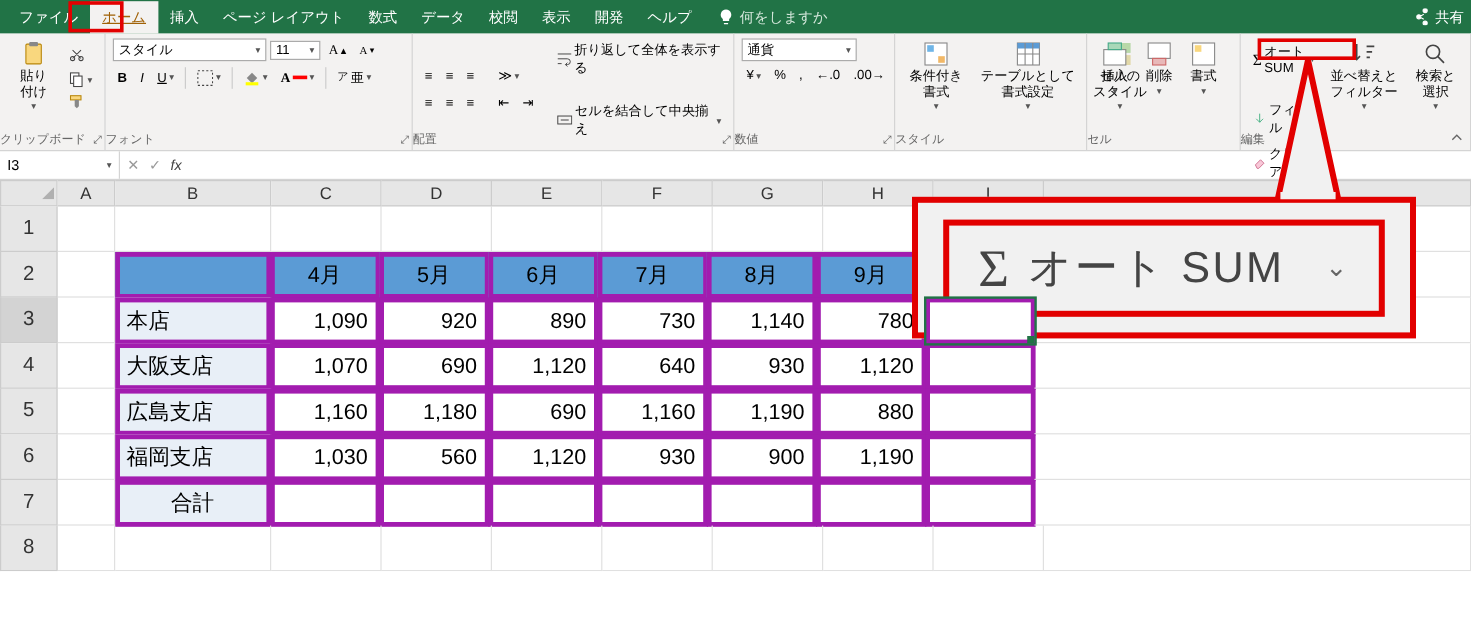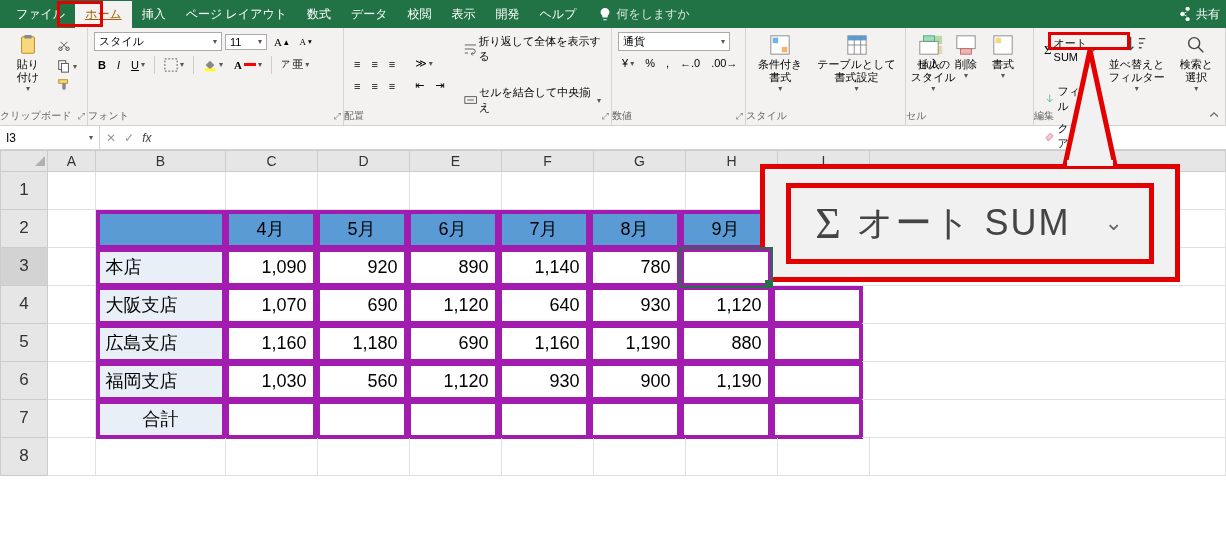--- a/index.html
+++ b/index.html
@@ -210,21 +210,21 @@
           <span>セルを結合して中央揃え</span> 
             <span class="chev">▾</span>
         </span>
       </div>
     </div>
     <div class="ribbon-group-label">配置</div>
     <div class="ribbon-group-launcher">⤢</div>
   </div>
 
   <div class="ribbon-group" style="width:134px">
-    <div class="combo" style="width:112px">
+    <div class="combo" style="width:96px">
         <span>通貨</span>
         <span class="chev">▾</span>
       </div>
     <div class="row" style="margin-top:4px">
       <span class="small-btn">¥ <span class="chev">▾</span></span>
       <span class="small-btn">%</span>
       <span class="small-btn">,</span>
       <span class="small-btn">←.0</span>
       <span class="small-btn">.00→</span>
     </div>
@@ -408,20 +408,21 @@
         <div class="cell data header-cell col-I">合計</div>
         <div class="cell col-rest"></div>
       </div>
       <div class="grid-row sel">
         <div class="row-h">3</div>
         <div class="cell  col-A"></div>
         <div class="cell data rowhead col-B">本店</div>
         <div class="cell data num col-C">1,090</div>
         <div class="cell data num col-D">920</div>
         <div class="cell data num col-E">890</div>
+        <div class="cell data num col-F">730</div>
         <div class="cell data num col-G">1,140</div>
         <div class="cell data num col-H">780</div>
         <div class="cell data num selected col-I"></div>
         <div class="cell col-rest"></div>
       </div>
       <div class="grid-row">
         <div class="row-h">4</div>
         <div class="cell  col-A"></div>
         <div class="cell data rowhead col-B">大阪支店</div>
         <div class="cell data num col-C">1,070</div>

